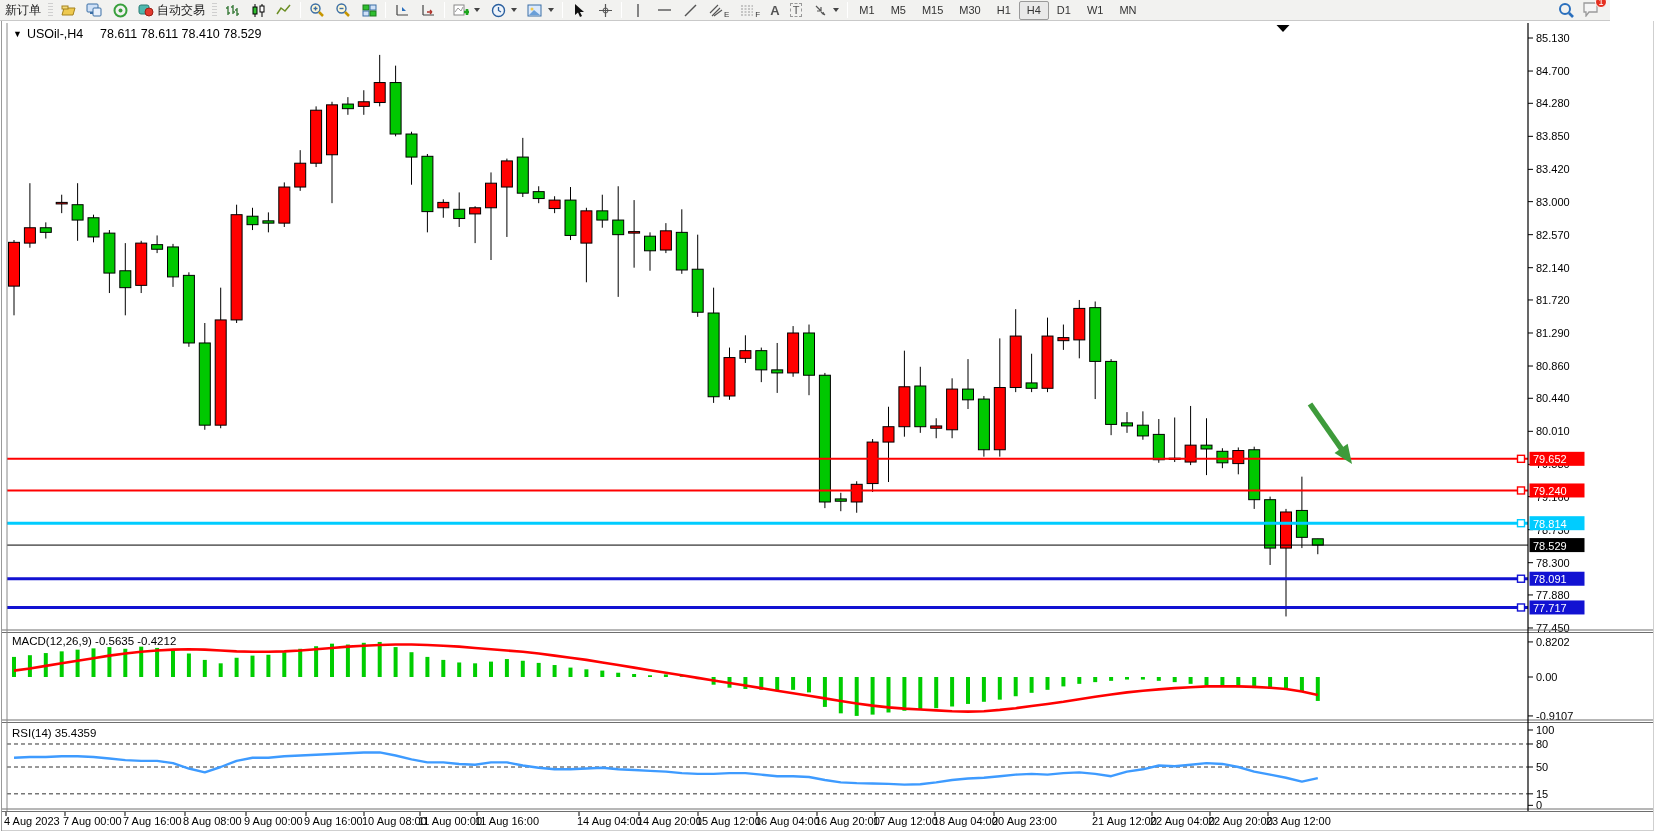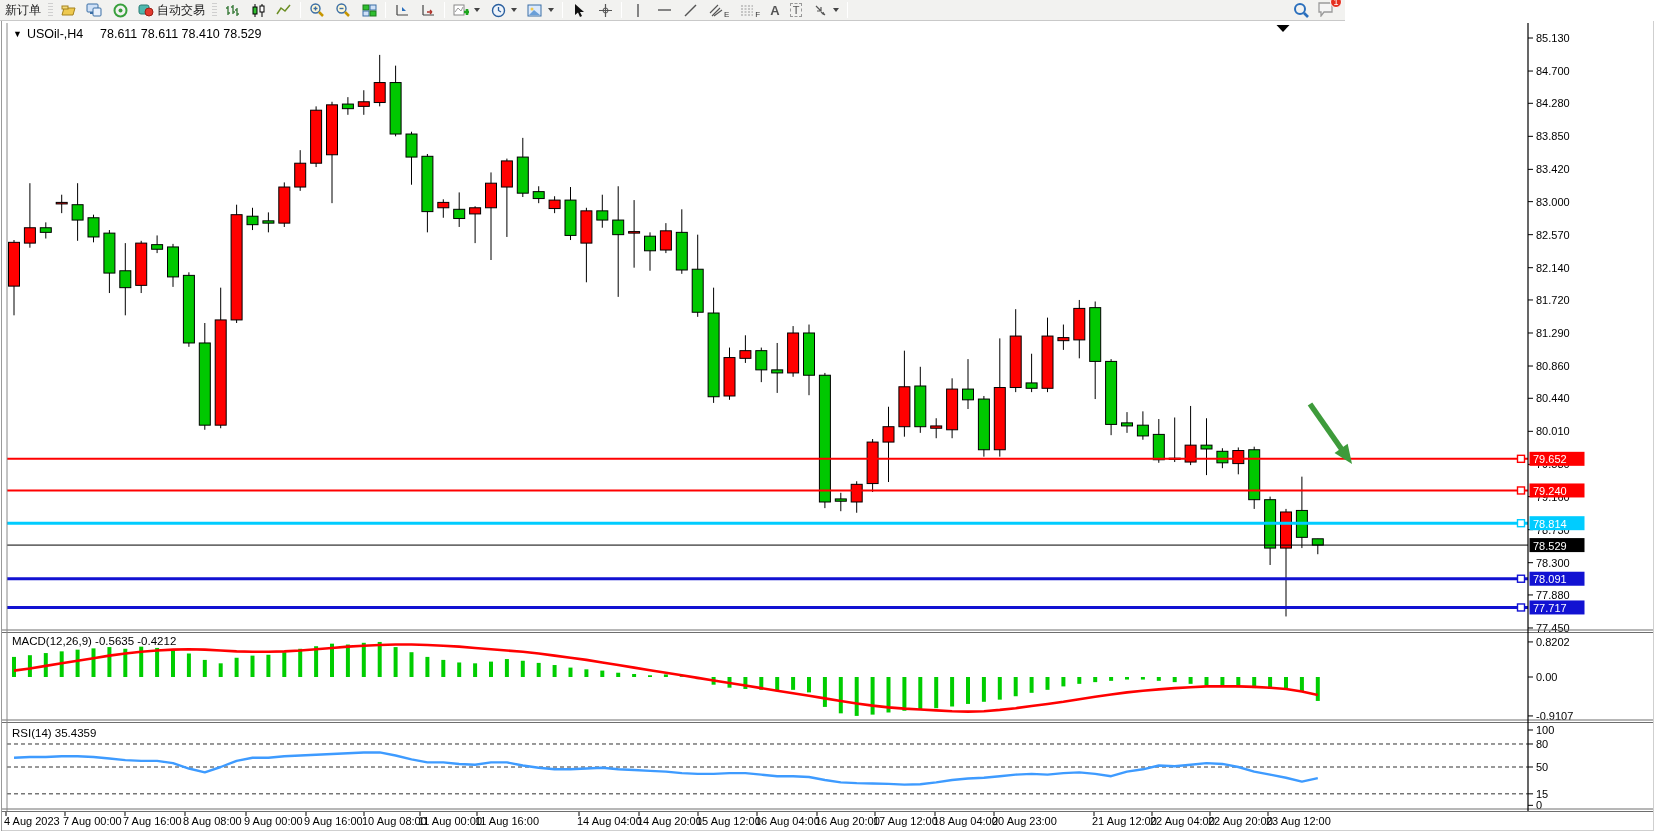--- a/index.html
+++ b/index.html
@@ -1,19 +1,19 @@
 <!DOCTYPE html>
 <html><head>
 <meta charset="utf-8">
 <style>
   * { box-sizing: border-box; margin: 0; padding: 0; }
   html,body { width:1655px; height:832px; overflow:hidden; background:#fff;
     font-family:"Liberation Sans","DejaVu Sans",sans-serif; }
   
-  .toolbar { position:absolute; left:0; top:0; width:1345px; height:21px;
+  .toolbar { position:absolute; left:0; top:0; width:1610px; height:21px;
     background:#f2f2f0; border-bottom:1px solid #c9c9c9; display:flex; align-items:center;
     font-size:12px; color:#1a1a1a; white-space:nowrap; }
   .tb-btn { display:flex; align-items:center; gap:3px; padding:1px 5px; height:19px; cursor:default; }
   .sep { width:1px; height:16px; background:#cfcfcf; margin:0 3px; border-right:1px solid #fff; }
   .grip { width:5px; height:14px; margin:0 2px;
     background:repeating-linear-gradient(180deg,#cfcfcf 0 1px,transparent 1px 3px); }
   .icon16 { width:16px; height:16px; display:inline-flex; align-items:center; justify-content:center; }
   .caret { width:0; height:0; border-left:3px solid transparent; border-right:3px solid transparent;
     border-top:4px solid #444; margin-left:2px; }
   .tf-btn { padding:2px 7px; height:19px; display:flex; align-items:center; font-size:11px;
@@ -237,20 +237,31 @@
     <span class="icon16">
       <svg width="15" height="14">
           <path d="M3,3 l5,5 m0,-4 v4 h-4" stroke="#555" stroke-width="1.2" fill="none"></path>
           <path d="M12,12 l-4,-3" stroke="#555" stroke-width="1.2"></path>
           <polygon points="12,12 8.5,11 10.5,8.8" fill="#555"></polygon>
         </svg>
     </span>
     <span class="caret"></span>
   </div>
   <span class="sep"></span>
+  <div id="tf-group" style="display:flex;align-items:center;">
+      <div class="tf-btn">M1</div>
+      <div class="tf-btn">M5</div>
+      <div class="tf-btn">M15</div>
+      <div class="tf-btn">M30</div>
+      <div class="tf-btn">H1</div>
+      <div class="tf-btn active">H4</div>
+      <div class="tf-btn">D1</div>
+      <div class="tf-btn">W1</div>
+      <div class="tf-btn">MN</div>
+    </div>
 
   <div class="right-grp">
     <span class="icon16">
       <svg width="17" height="17">
           <circle cx="7" cy="7" r="5" fill="none" stroke="#2a6fbd" stroke-width="2"></circle>
           <line x1="11" y1="11" x2="15" y2="15" stroke="#2a6fbd" stroke-width="2.6"></line>
         </svg>
     </span>
     <span class="bubble-wrap">
       <svg width="18" height="16">

